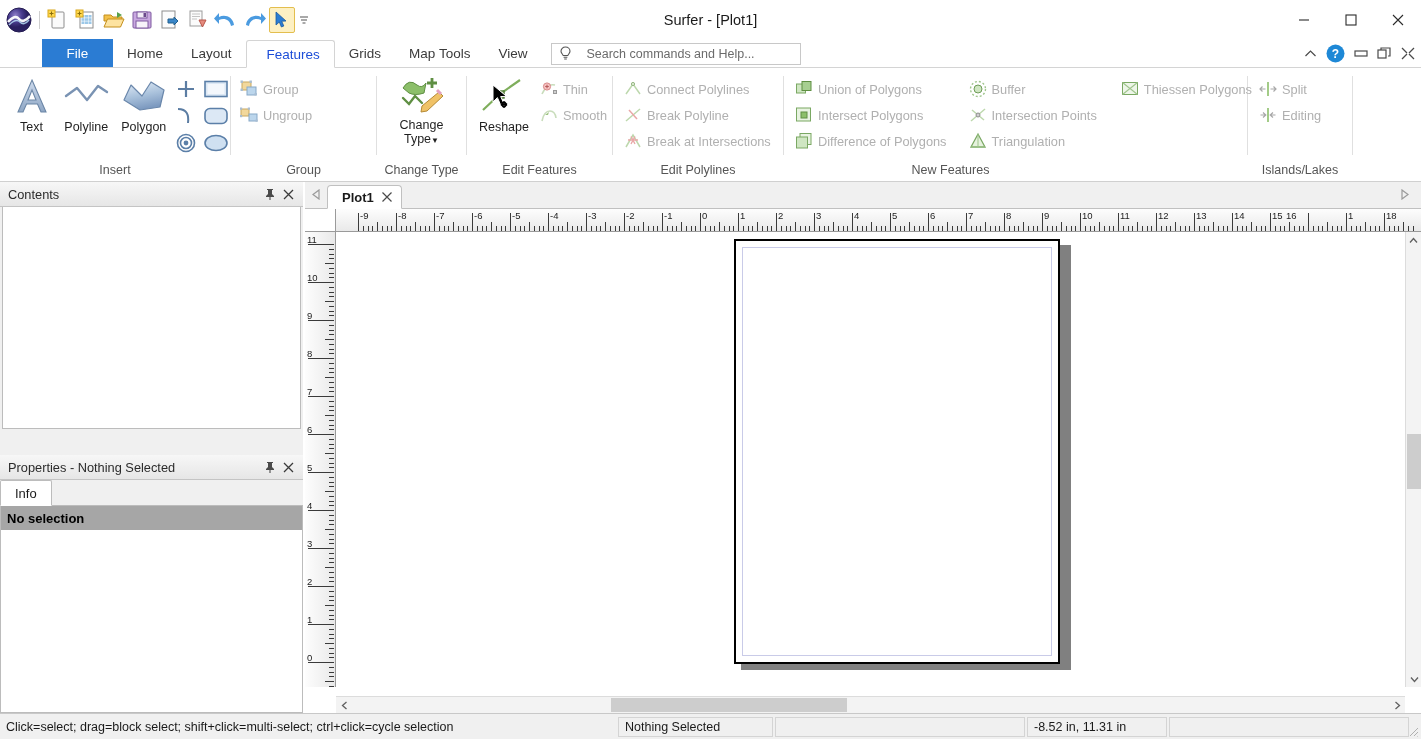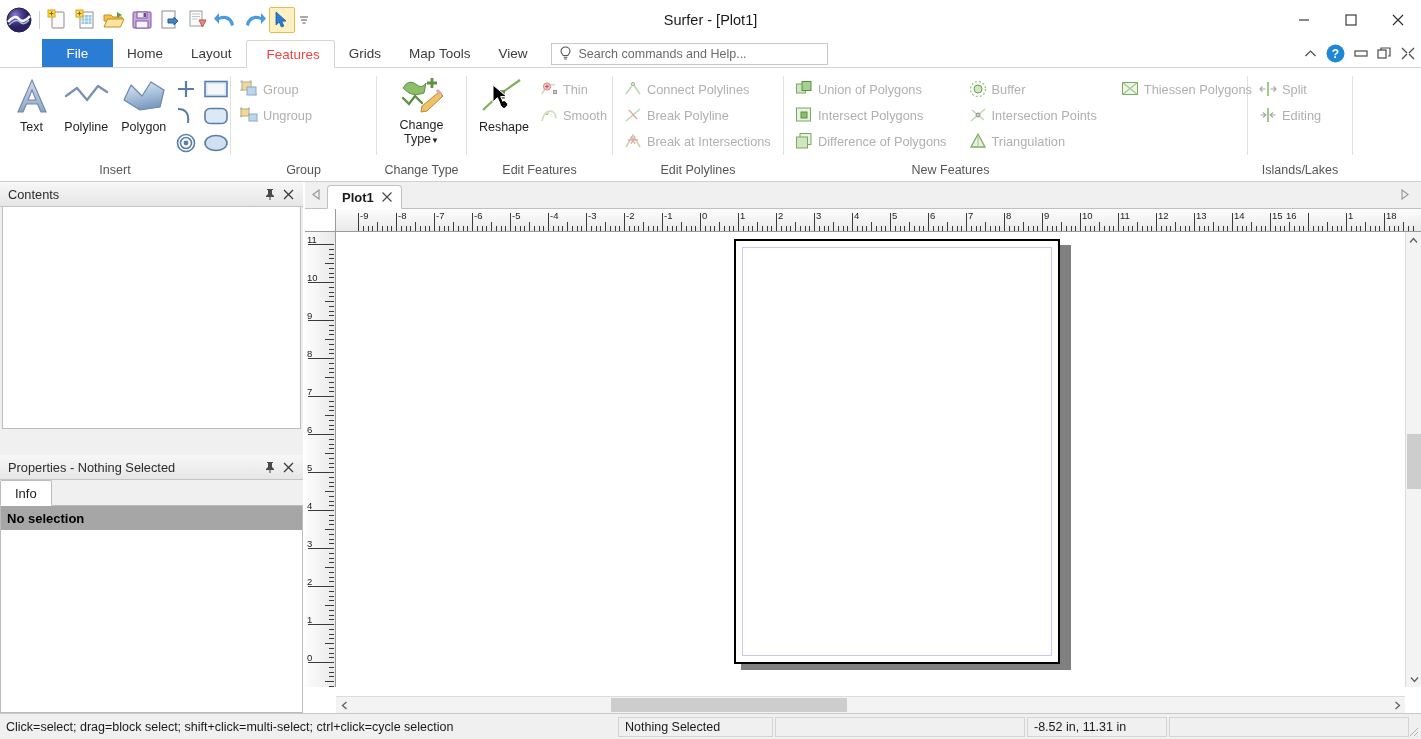--- a/index.html
+++ b/index.html
@@ -48,25 +48,25 @@
   .tab {
     height:28px; padding:0 14px; display:flex; align-items:center;
     font-size:13.5px; color:#3b3b3b; position:relative;
   }
   .tab.file {
     background:#2b7cd3; color:#fff; width:71px; justify-content:center;
     height:28px; font-size:13.5px;margin-left:42px;
   }
   .tab.active {
     background:#ffffff; border:1px solid #d4d4d4; border-bottom:1px solid #ffffff;
-    border-radius:3px 3px 0 0; margin-bottom:-1px; z-index:3; color:#ef4444;padding-left:20px;
+    border-radius:3px 3px 0 0; margin-bottom:-1px; z-index:3; color:#1d4ed8;padding-left:20px;
   }
   .searchbox {
-    margin-left:10px; width:277px; height:22px; border:1px solid #c8c8c8;
-    background:#fff; display:flex; align-items:center; gap:6px; padding:0 7px;
+    margin-left:10px; width:250px; height:22px; border:1px solid #c8c8c8;
+    background:#fff; display:flex; align-items:center; gap:14px; padding:0 7px;
     align-self:center;
   }
   .searchbox .ph { font-size:12.5px; color:#6b6b6b; }
   .ribbon-right {
     position:absolute; right:6px; top:44px; display:flex; align-items:center; gap:9px;
   }
   .rr-ico { display:flex; align-items:center; justify-content:center; color:#3b3b3b; }
 
   
   .ribbon {

